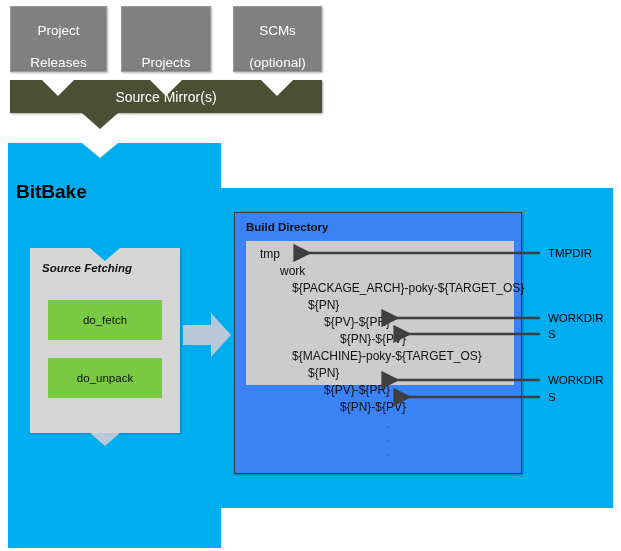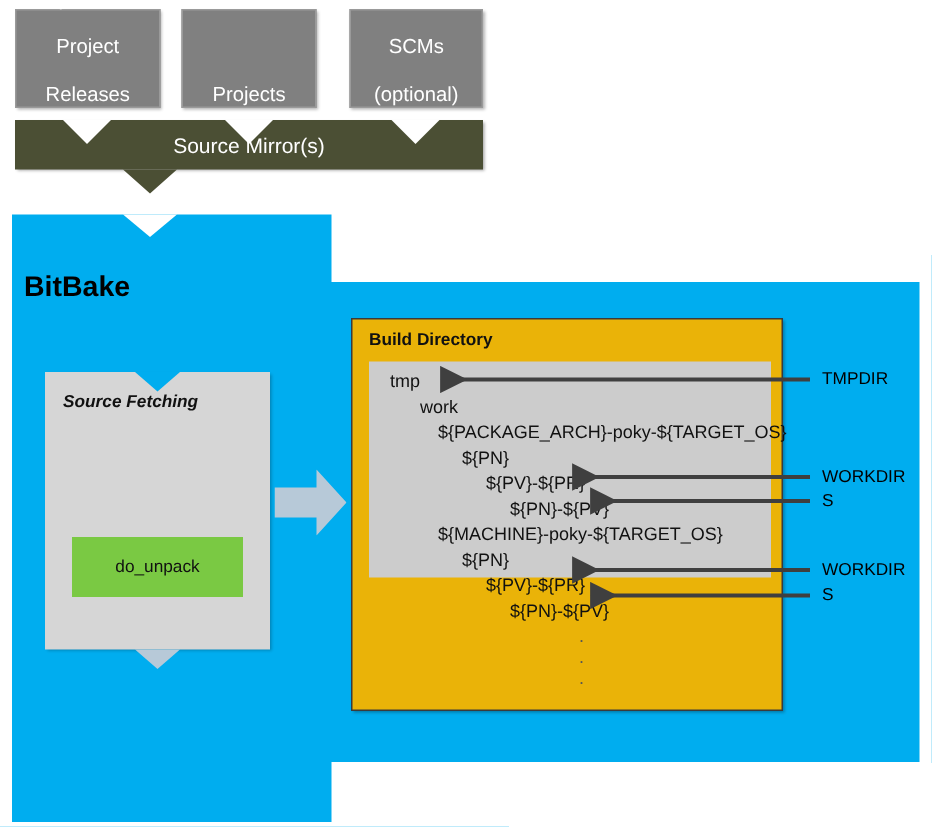--- a/index.html
+++ b/index.html
@@ -184,21 +184,21 @@
     z-index: 6;
   }
 
   
   .build-panel {
     position: absolute;
     left: 234px;
     top: 212px;
     width: 288px;
     height: 262px;
-    background: #eab308;
+    background: #3b82f6;
     border: 1px solid #3b3b3b;
     box-sizing: border-box;
     box-shadow: 1px 1px 2px rgba(0,0,0,0.30);
   }
   .build-title {
     position: absolute;
     left: 11px;
     top: 8px;
     font-size: 11.5px;
     font-weight: bold;
@@ -276,20 +276,23 @@
 <div class="mirror-arrow"></div>
 
 <div class="bitbake-top"></div>
 <div class="bitbake-mid"></div>
 <div class="bitbake-bottom"></div>
 <div class="bitbake-notch"></div>
 <div class="bitbake-label">BitBake</div>
 
 <div class="fetch-panel">
   <div class="fetch-title">Source Fetching</div>
+  <div class="task-box task-fetch">
+    <span>do_fetch</span>
+  </div>
   <div class="task-box task-unpack">
     <span>do_unpack</span>
   </div>
 </div>
 <div class="fetch-notch-top"></div>
 <div class="fetch-notch-bottom"></div>
 
 <svg class="big-arrow" viewBox="0 0 48 44">
   <polygon points="0,12 28,12 28,0 48,22 28,44 28,32 0,32" fill="#b7c9d8"></polygon>
 </svg>

